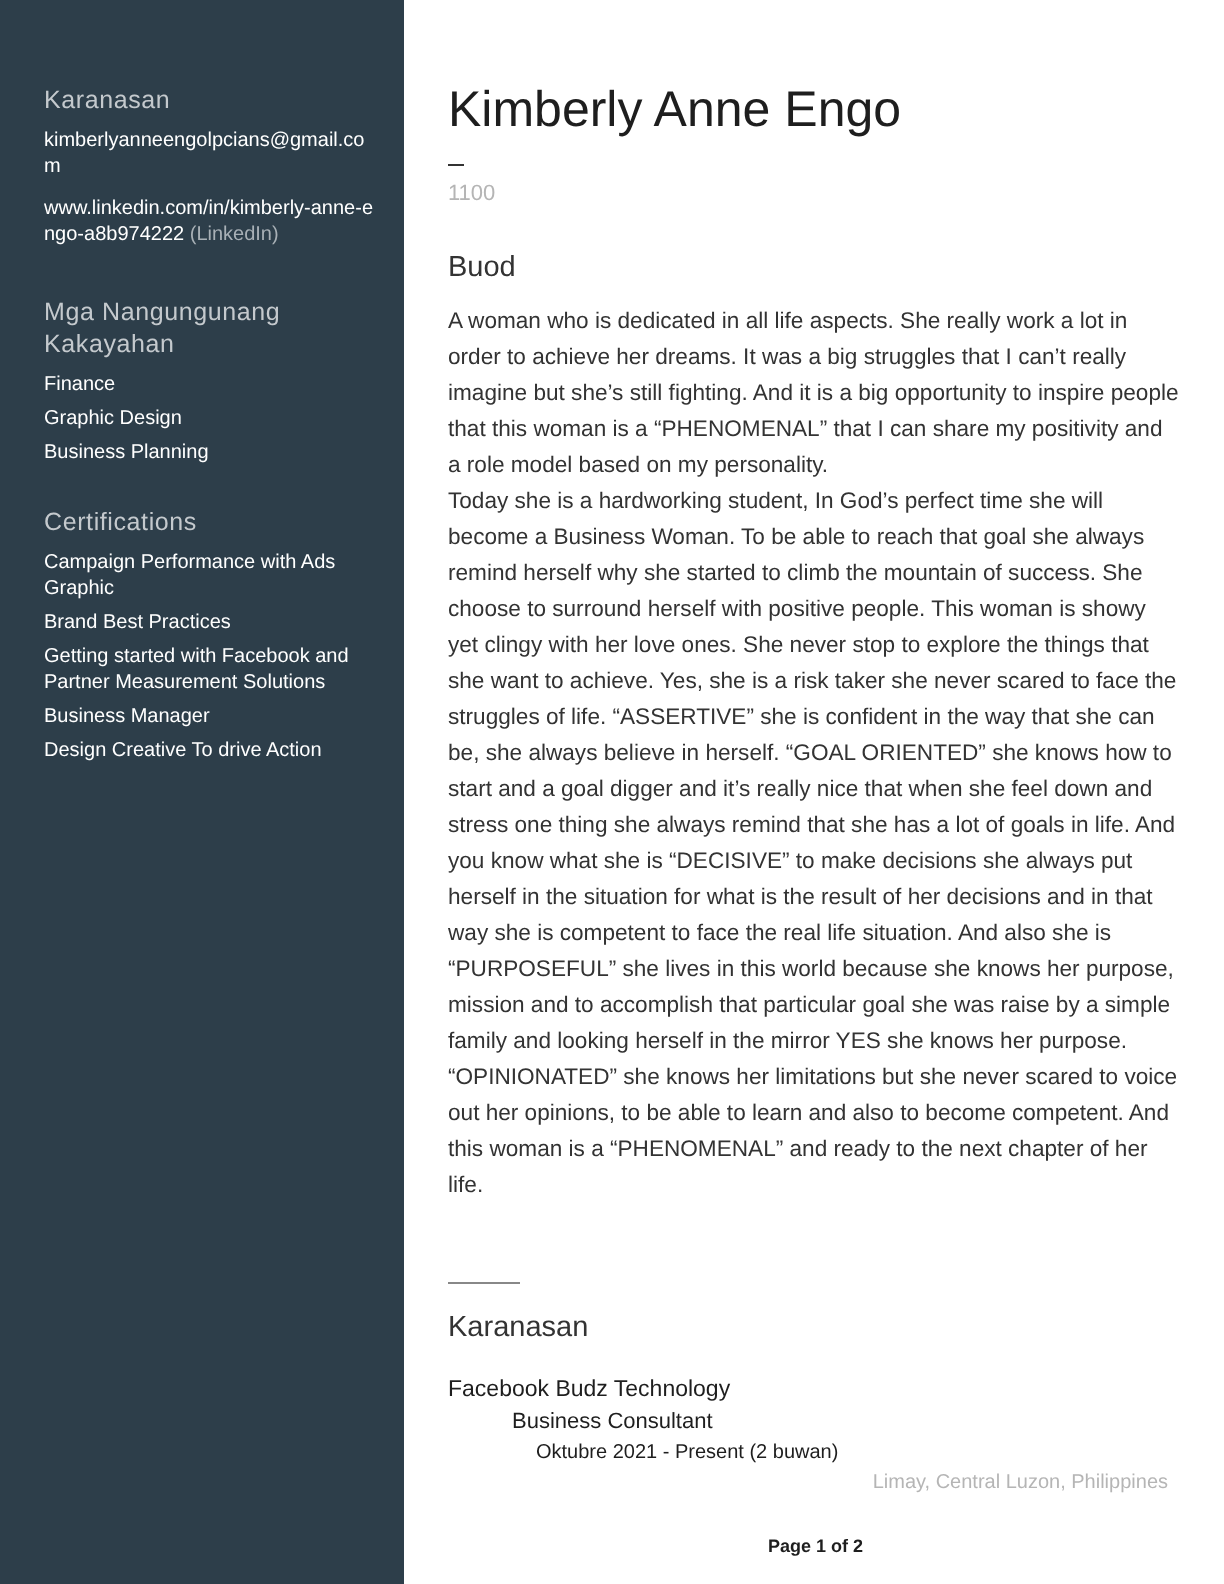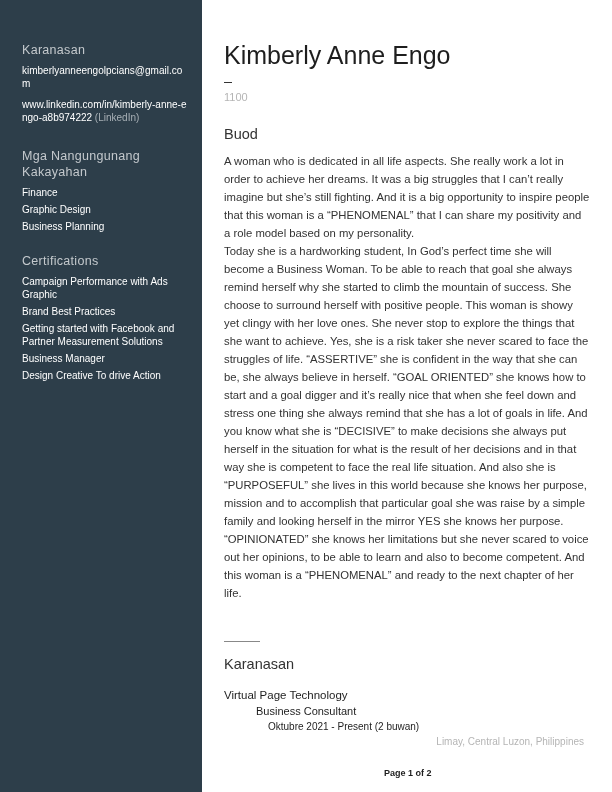--- a/index.html
+++ b/index.html
@@ -185,20 +185,20 @@
   <div class="section-title" style="top:126px;">Buod</div>
   <div class="summary">
     <p>A woman who is dedicated in all life aspects. She really work a lot in order to achieve her dreams. It was a big struggles that I can’t really imagine but she’s still fighting. And it is a big opportunity to inspire people that this woman is a “PHENOMENAL” that I can share my positivity and a role model based on my personality.</p>
     <p>Today she is a hardworking student, In God’s perfect time she will become a Business Woman. To be able to reach that goal she always remind herself why she started to climb the mountain of success. She choose to surround herself with positive people. This woman is showy yet clingy with her love ones. She never stop to explore the things that she want to achieve. Yes, she is a risk taker she never scared to face the struggles of life. “ASSERTIVE” she is confident in the way that she can be, she always believe in herself. “GOAL ORIENTED” she knows how to start and a goal digger and it’s really nice that when she feel down and stress one thing she always remind that she has a lot of goals in life. And you know what she is “DECISIVE” to make decisions she always put herself in the situation for what is the result of her decisions and in that way she is competent to face the real life situation. And also she is “PURPOSEFUL” she lives in this world because she knows her purpose, mission and to accomplish that particular goal she was raise by a simple family and looking herself in the mirror YES she knows her purpose. “OPINIONATED” she knows her limitations but she never scared to voice out her opinions, to be able to learn and also to become competent. And this woman is a “PHENOMENAL” and ready to the next chapter of her life.</p>
   </div>
 
   <div class="divider"></div>
 
   <div class="section-title" style="top:656px;">Karanasan</div>
   <div class="exp">
-    <div class="exp-company">Virtual Page Technology</div>
+    <div class="exp-company">Facebook Budz Technology</div>
     <div class="exp-role">Business Consultant</div>
     <div class="exp-date">Oktubre 2021 - Present (2 buwan)</div>
     <div class="exp-loc">Limay, Central Luzon, Philippines</div>
   </div>
 </div>
 
 <div class="footer">Page 1 of 2</div>
 
 </body></html>

